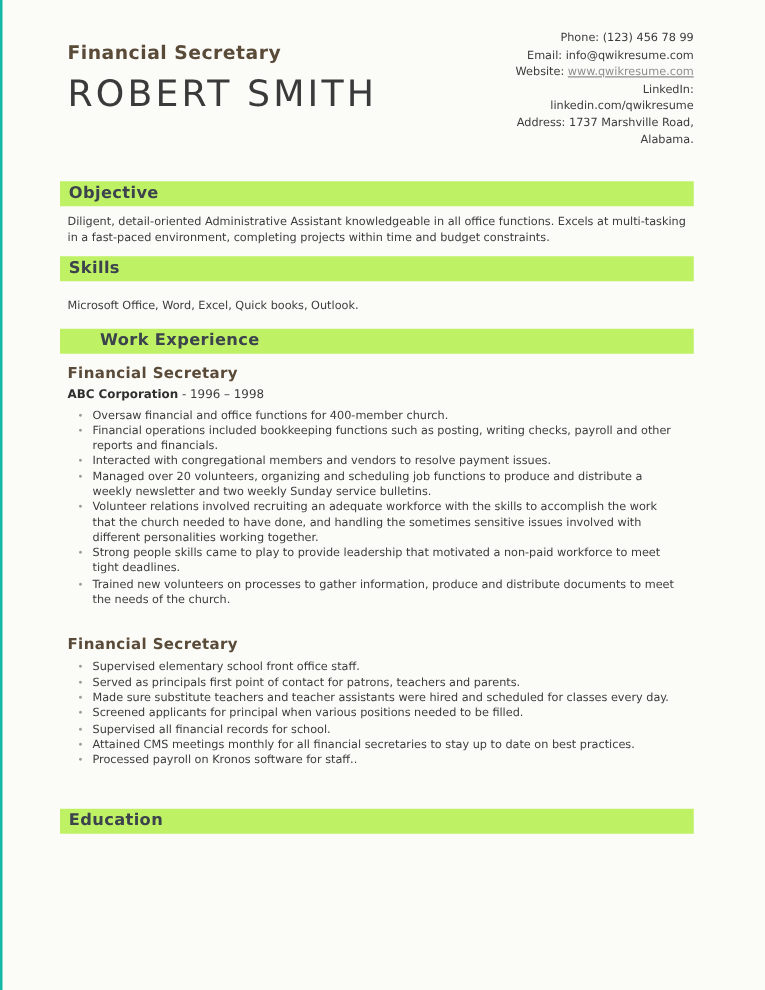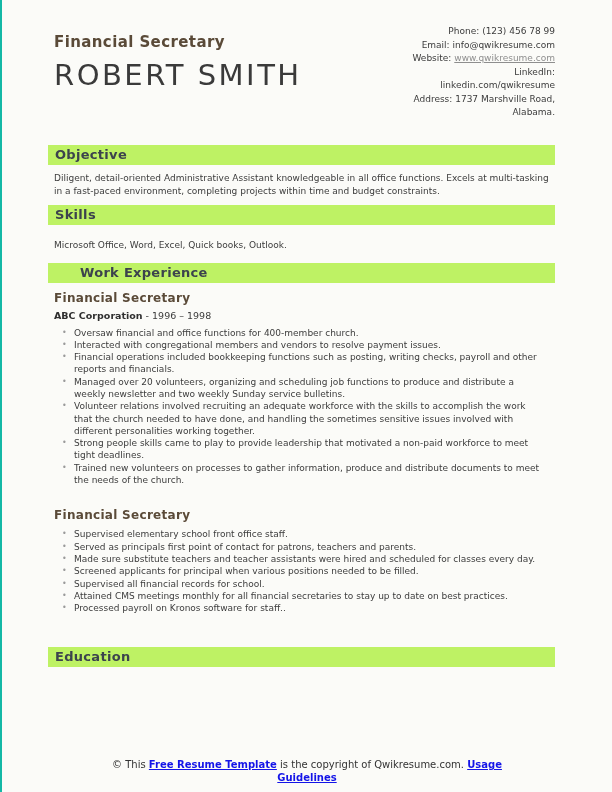--- a/index.html
+++ b/index.html
@@ -149,22 +149,22 @@
   <div class="section-bar bar-skills"><span>Skills</span></div>
   <p class="body-text skills-text">Microsoft Office, Word, Excel, Quick books, Outlook.</p>
 
   <div class="section-bar bar-experience"><span>Work Experience</span></div>
 
   <div class="job">
     <div class="role">Financial Secretary</div>
     <div class="company-line"><span class="company">ABC Corporation</span><span> - 1996 – 1998</span></div>
     <ul class="bullets">
       <li>Oversaw financial and office functions for 400-member church.</li>
+      <li>Financial operations included bookkeeping functions such as posting, writing checks, payroll and other reports and financials.</li>
       <li>Interacted with congregational members and vendors to resolve payment issues.</li>
-      <li>Financial operations included bookkeeping functions such as posting, writing checks, payroll and other reports and financials.</li>
       <li>Managed over 20 volunteers, organizing and scheduling job functions to produce and distribute a weekly newsletter and two weekly Sunday service bulletins.</li>
       <li>Volunteer relations involved recruiting an adequate workforce with the skills to accomplish the work that the church needed to have done, and handling the sometimes sensitive issues involved with different personalities working together.</li>
       <li>Strong people skills came to play to provide leadership that motivated a non-paid workforce to meet tight deadlines.</li>
       <li>Trained new volunteers on processes to gather information, produce and distribute documents to meet the needs of the church.</li>
     </ul>
   </div>
 
   <div class="job">
     <div class="role job2-gap">Financial Secretary</div>
     <ul class="bullets">
@@ -173,17 +173,14 @@
       <li>Made sure substitute teachers and teacher assistants were hired and scheduled for classes every day.</li>
       <li>Screened applicants for principal when various positions needed to be filled.</li>
       <li>Supervised all financial records for school.</li>
       <li>Attained CMS meetings monthly for all financial secretaries to stay up to date on best practices.</li>
       <li>Processed payroll on Kronos software for staff..</li>
     </ul>
   </div>
 
   <div class="section-bar bar-education"><span>Education</span></div>
 
-  <div class="footer">
-    <div class="footer-inner"><span>© This </span><a>Free Resume Template</a><span> is the copyright of Qwikresume.com. </span><a>Usage Guidelines</a></div>
-  </div>
 
 </div>
 
 </body></html>

